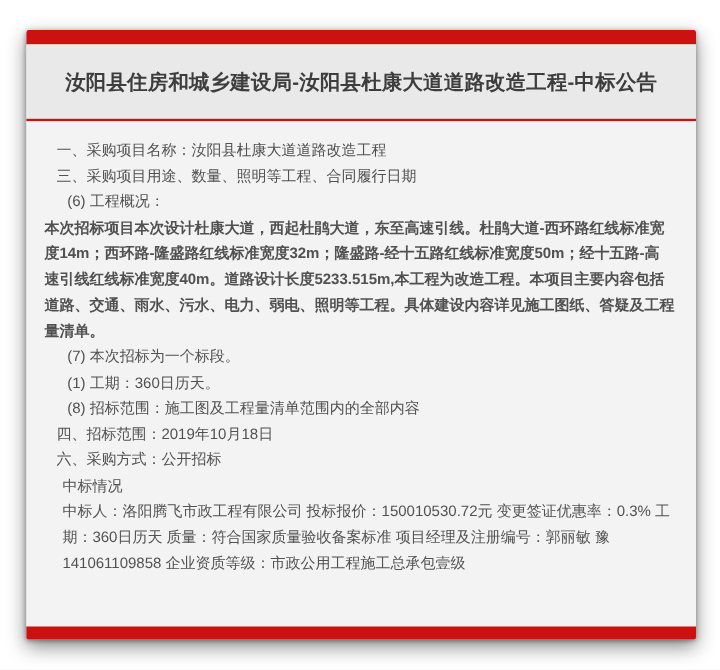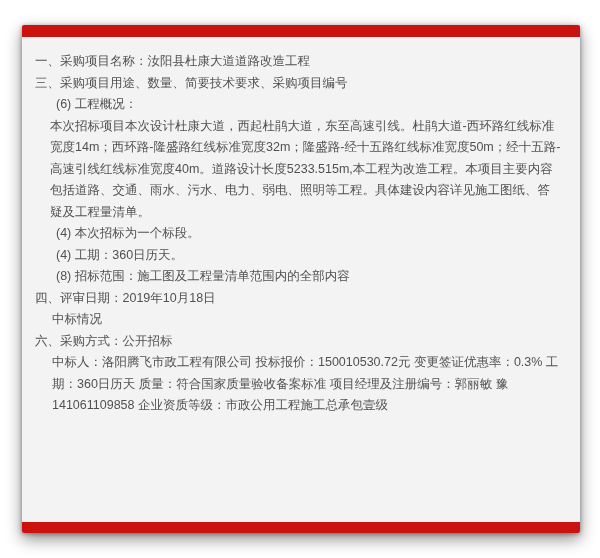--- a/index.html
+++ b/index.html
@@ -51,40 +51,43 @@
   }
   .doc-body {
     flex: 1 1 auto;
     background: #f3f3f3;
     padding: 14px 18px 10px 13px;
     font-size: 12.5px;
     color: #515151;
     overflow: hidden;
   }
   .line { line-height: 21.5px; }
-  .l0 { margin-left: 0; }
+  .l0 { margin-left: 12px; }
   .l1 { margin-left: 21px; }
-  .pg { margin-left: 15px; line-height: 21.5px; }
+  .pg { margin-left: 2px; line-height: 21.5px; font-weight: bold; }
   .mid { margin-left: 17px; }
 </style>
 </head>
 <body>
 
 <div class="card">
   <div class="bar-top"></div>
 
+  <div class="doc-header">
+    <div class="doc-title">汝阳县住房和城乡建设局-汝阳县杜康大道道路改造工程-中标公告</div>
+  </div>
 
   <div class="doc-body">
     <div class="line l0">一、采购项目名称：汝阳县杜康大道道路改造工程</div>
-    <div class="line l0">三、采购项目用途、数量、简要技术要求、采购项目编号</div>
+    <div class="line l0">三、采购项目用途、数量、照明等工程、合同履行日期</div>
     <div class="line l1">(6) 工程概况：</div>
     <div class="line pg">本次招标项目本次设计杜康大道，西起杜鹃大道，东至高速引线。杜鹃大道-西环路红线标准宽度14m；西环路-隆盛路红线标准宽度32m；隆盛路-经十五路红线标准宽度50m；经十五路-高速引线红线标准宽度40m。道路设计长度5233.515m,本工程为改造工程。本项目主要内容包括道路、交通、雨水、污水、电力、弱电、照明等工程。具体建设内容详见施工图纸、答疑及工程量清单。</div>
-    <div class="line l1">(4) 本次招标为一个标段。</div>
-    <div class="line l1">(4) 工期：360日历天。</div>
+    <div class="line l1">(7) 本次招标为一个标段。</div>
+    <div class="line l1">(1) 工期：360日历天。</div>
     <div class="line l1">(8) 招标范围：施工图及工程量清单范围内的全部内容</div>
-    <div class="line l0">四、评审日期：2019年10月18日</div>
+    <div class="line l0">四、招标范围：2019年10月18日</div>
+    <div class="line l0">六、采购方式：公开招标</div>
     <div class="line mid">中标情况</div>
-    <div class="line l0">六、采购方式：公开招标</div>
     <div class="line mid">中标人：洛阳腾飞市政工程有限公司 投标报价：150010530.72元 变更签证优惠率：0.3% 工期：360日历天 质量：符合国家质量验收备案标准 项目经理及注册编号：郭丽敏 豫141061109858 企业资质等级：市政公用工程施工总承包壹级</div>
   </div>
 
   <div class="bar-bottom"></div>
 </div>
 
 </body></html>

